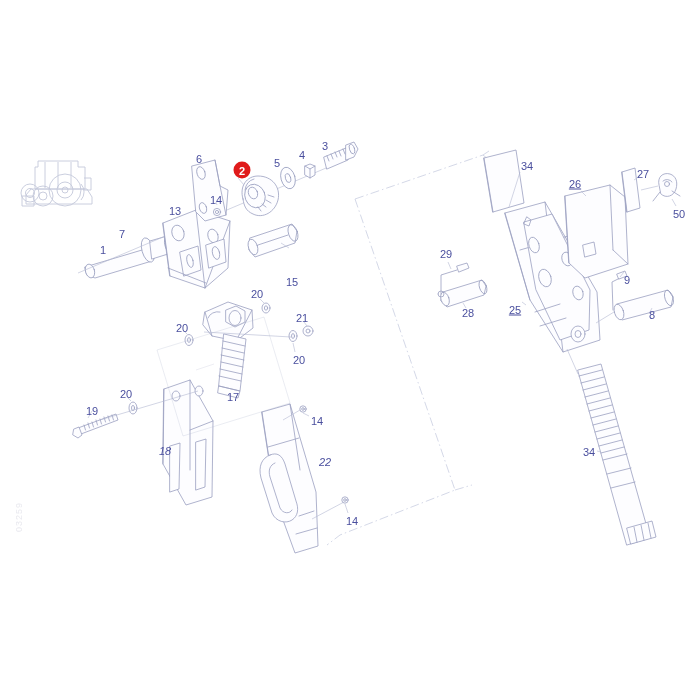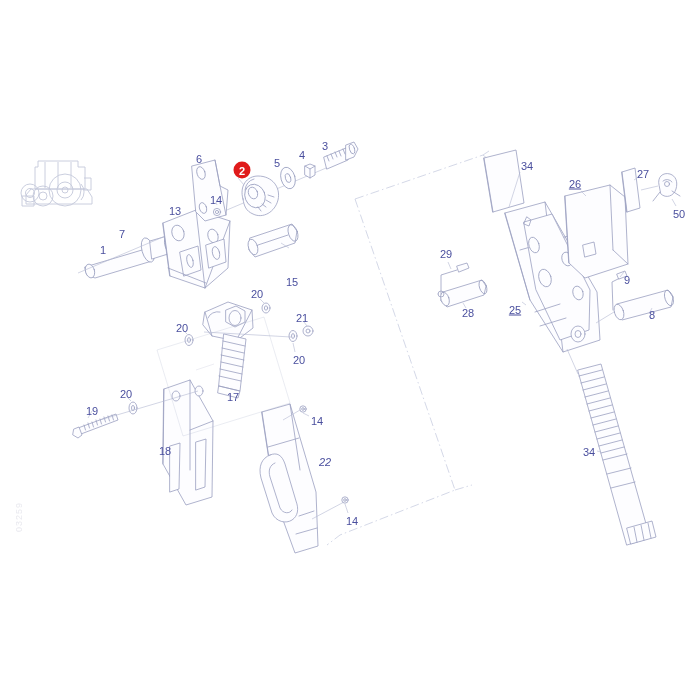--- a/index.html
+++ b/index.html
@@ -311,21 +311,21 @@
   <div class="lbl" style="left:302px;top:155px;">4</div>
   <div class="lbl" style="left:325px;top:146px;">3</div>
   <div class="lbl" style="left:292px;top:254px;margin-top:28px;">15</div>
   <div class="lbl" style="left:257px;top:294px;">20</div>
   <div class="lbl" style="left:182px;top:328px;">20</div>
   <div class="lbl" style="left:302px;top:318px;">21</div>
   <div class="lbl" style="left:299px;top:360px;">20</div>
   <div class="lbl" style="left:233px;top:397px;">17</div>
   <div class="lbl" style="left:126px;top:394px;">20</div>
   <div class="lbl" style="left:92px;top:411px;">19</div>
-  <div class="lbl" style="left:165px;top:451px;">18</div>
+  <div class="lbl" style="left:165px;top:451px;font-style:italic;">18</div>
   <div class="lbl" style="left:317px;top:421px;">14</div>
   <div class="lbl" style="left:325px;top:462px;font-style:italic;">22</div>
   <div class="lbl" style="left:352px;top:521px;">14</div>
   <div class="lbl" style="left:527px;top:166px;">34</div>
   <div class="lbl" style="left:575px;top:184px;text-decoration:underline;">26</div>
   <div class="lbl" style="left:643px;top:174px;">27</div>
   <div class="lbl" style="left:679px;top:214px;">50</div>
   <div class="lbl" style="left:446px;top:254px;">29</div>
   <div class="lbl" style="left:468px;top:313px;text-align:center;">28</div>
   <div class="lbl" style="left:515px;top:310px;text-decoration:underline;">25</div>

